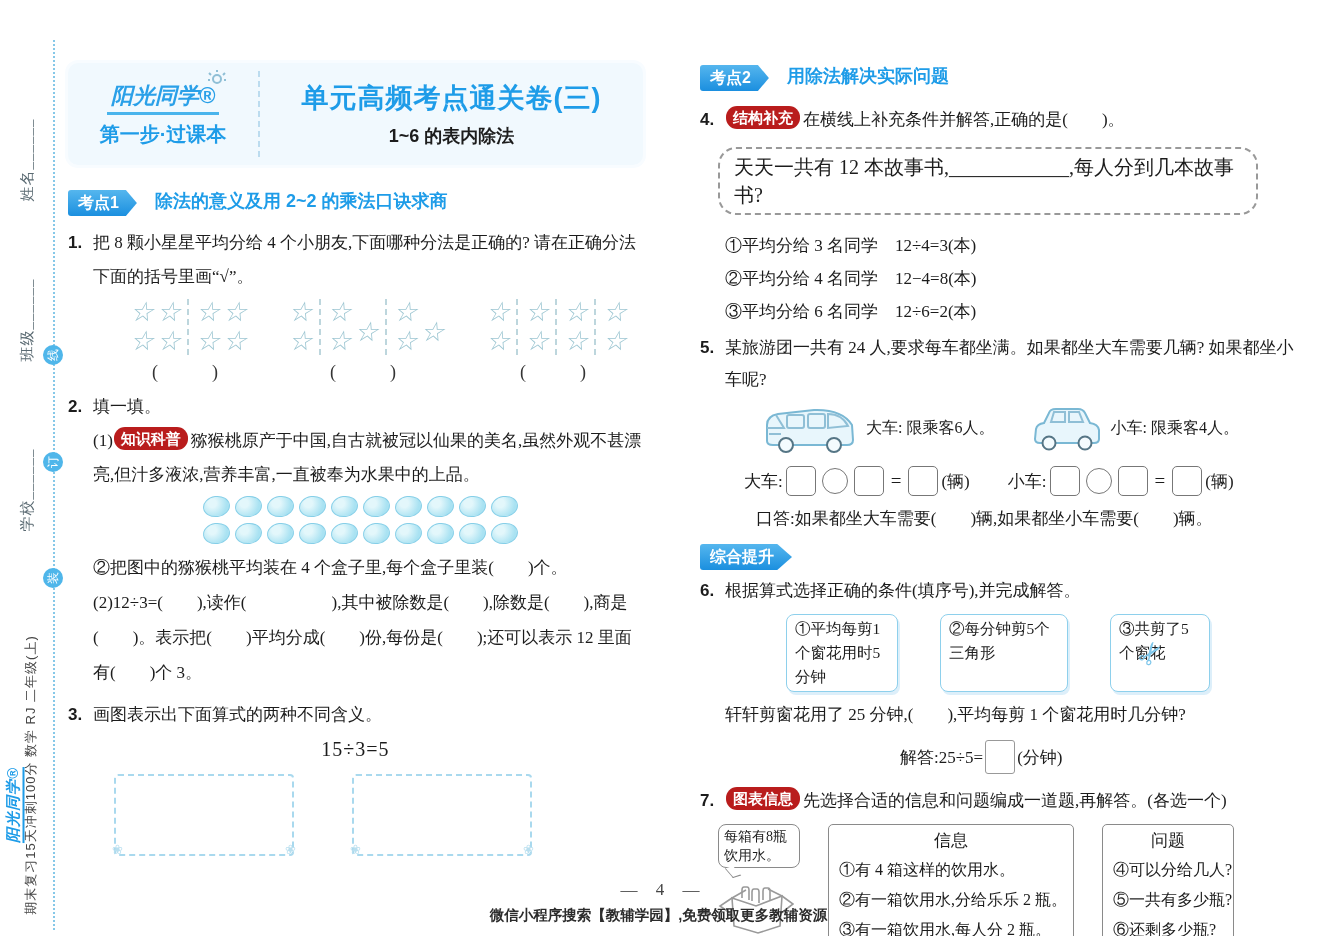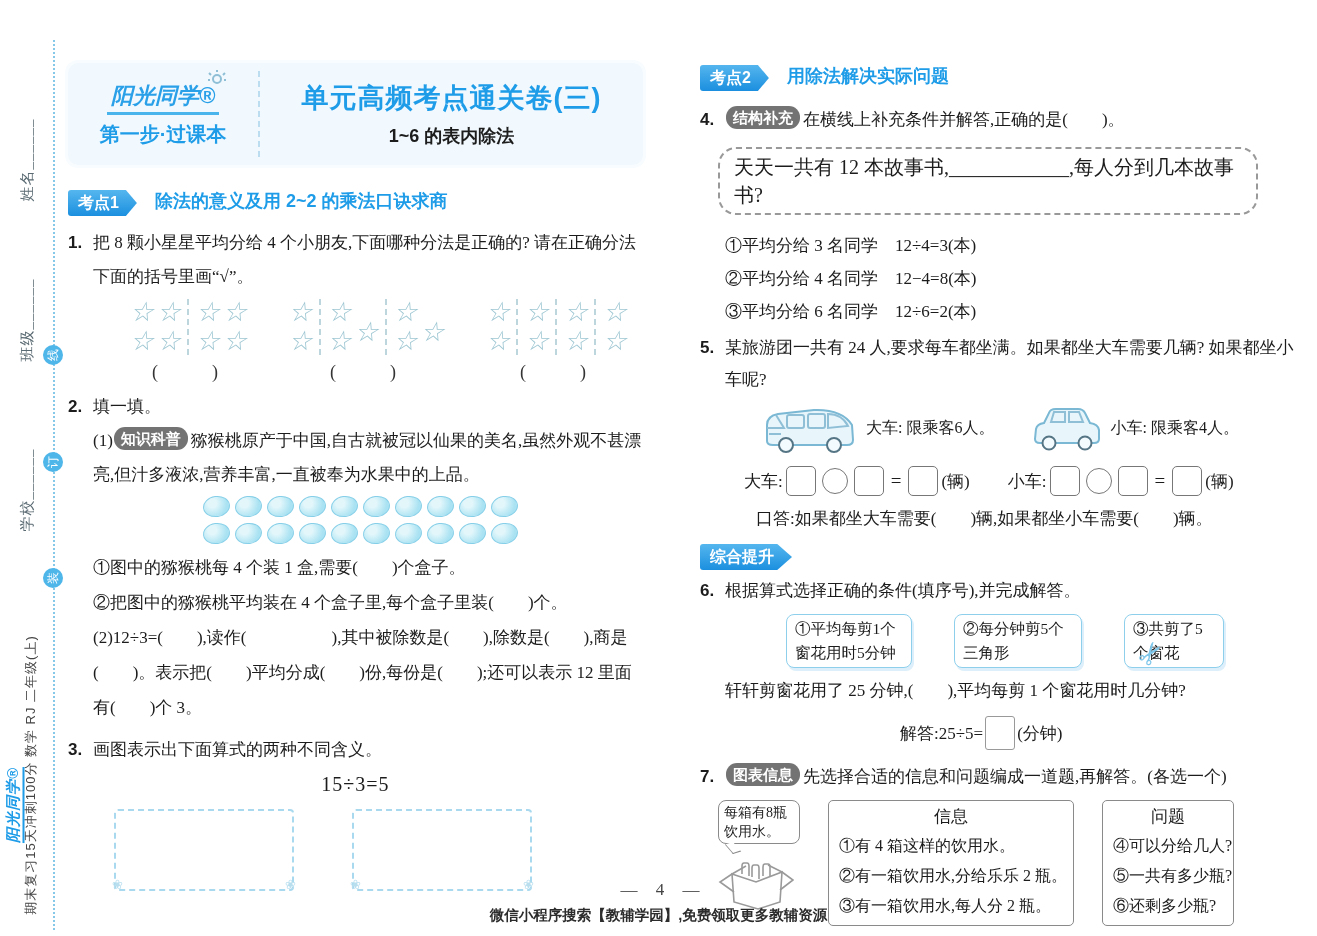--- a/index.html
+++ b/index.html
@@ -35,21 +35,21 @@
            font-size:27px; letter-spacing:1px; }
   .subtitle { font-family:"Liberation Sans","DejaVu Sans",sans-serif; font-weight:bold; color:#1d1d1d;
               font-size:18px; margin-top:8px; }
   
   .kp { display:inline-block; background:linear-gradient(#55b6ee,#1b8fdf); color:#fff;
         font-family:"Liberation Sans","DejaVu Sans",sans-serif; font-weight:bold; font-size:16px;
         line-height:26px; padding:0 18px 0 10px; clip-path:polygon(0 0,84% 0,100% 50%,84% 100%,0 100%);
         border-radius:3px; }
   .kp-title { font-family:"Liberation Sans","DejaVu Sans",sans-serif; font-weight:bold; color:#1e9ce8;
               font-size:18px; margin-left:14px; vertical-align:1px; }
-  .pill { display:inline-block; background:#737373; color:#fff; border-radius:11px;
+  .pill { display:inline-block; background:#b91c1c; color:#fff; border-radius:11px;
           font-family:"Liberation Sans","DejaVu Sans",sans-serif; font-weight:bold; font-size:15px;
           line-height:23px; padding:0 7px; margin:0 3px 0 1px; vertical-align:2px; }
   
   .q { position:relative; padding-left:25px; font-size:17px; line-height:34px; }
   .qnum { position:absolute; left:0; top:0; font-family:"Liberation Sans","DejaVu Sans",sans-serif;
           font-weight:bold; font-size:17px; }
   .line { font-size:17px; line-height:34px; }
   
   .stars-row { margin:2px 0 0 60px; width:500px; display:flex; justify-content:space-between; }
   .sgroup { display:flex; flex-direction:column; align-items:center; }
@@ -79,21 +79,21 @@
   .veh-row { display:flex; align-items:center; margin-top:4px; height:56px; }
   .veh-cap { font-size:16px; margin-left:8px; }
   .eq-row { display:flex; align-items:center; margin-top:6px; height:38px; font-size:17px; }
   .sq { width:30px; height:30px; border:1.5px solid #777; border-radius:5px; display:inline-block; margin:0 3px; }
   .circ { width:26px; height:26px; border:1.5px solid #777; border-radius:50%; display:inline-block; margin:0 3px; }
   .eqsign { font-size:19px; margin:0 4px; }
   
   .cond-row { position:relative; display:flex; gap:42px; margin:6px 0 0 86px; }
   .cond { border:1.5px solid #8ed0ec; border-radius:8px; background:#fff; padding:2px 8px;
           font-size:15.5px; line-height:24px; box-shadow:2px 3px 0 #ddeffa; }
-  .c1 { width:126px; } .c2 { width:128px; } .c3 { width:100px; }
+  .c1 { width:112px; } .c2 { width:128px; } .c3 { width:100px; }
   .scissors { position:absolute; left:352px; top:22px; font-size:30px; color:#7ec6ea;
               transform:rotate(-55deg); }
   .ans-row { display:flex; align-items:center; margin:6px 0 0 200px; font-size:17px; height:38px; }
   .ans-box { width:30px; height:34px; border:1.5px solid #999; border-radius:3px; margin:0 2px; }
   
   .q7-diagram { display:flex; margin:6px 0 0 18px; gap:28px; }
   .bubble-col { width:82px; position:relative; }
   .bubble { border:1.5px solid #8a8a8a; border-radius:8px; padding:2px 5px; font-size:14px; line-height:19px; }
   .bubble-tail { position:absolute; left:10px; top:43px; width:10px; height:10px; background:#fff;
                  border-left:1.5px solid #8a8a8a; border-bottom:1.5px solid #8a8a8a; transform:skewX(30deg) rotate(-15deg); }
@@ -249,21 +249,20 @@
           <i class="kiwi"></i>
           <i class="kiwi"></i>
           <i class="kiwi"></i>
           <i class="kiwi"></i>
           <i class="kiwi"></i>
           <i class="kiwi"></i>
           <i class="kiwi"></i>
       </div>
     </div>
 
-    <p class="line" style="padding-left:25px; line-height:35px;">①图中的猕猴桃每 4 个装 1 盒,需要(　　)个盒子。</p>
     <p class="line" style="padding-left:25px; line-height:35px;">②把图中的猕猴桃平均装在 4 个盒子里,每个盒子里装(　　)个。</p>
     <p class="line" style="padding-left:25px; line-height:35px;">(2)12÷3=(　　),读作(　　　　　),其中被除数是(　　),除数是(　　),商是(　　)。表示把(　　)平均分成(　　)份,每份是(　　);还可以表示 12 里面有(　　)个 3。</p>
 
     <p class="q" style="margin-top:8px;">
       <span class="qnum">3.</span>
       <span>画图表示出下面算式的两种不同含义。</span>
     </p>
     <div class="equation">15÷3=5</div>
     <div class="draw-row">
       <div class="draw-box">

